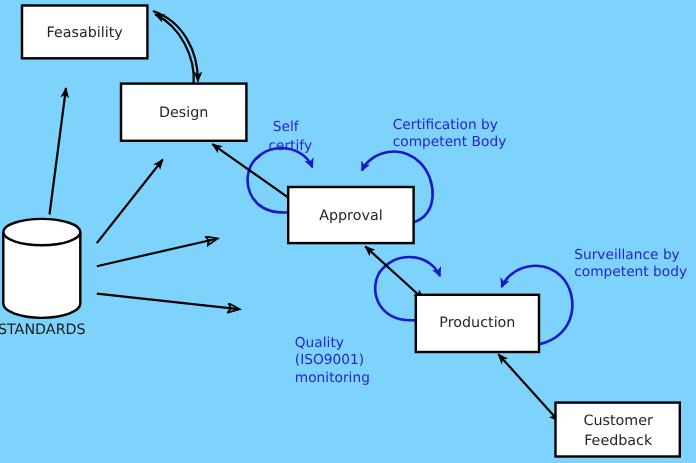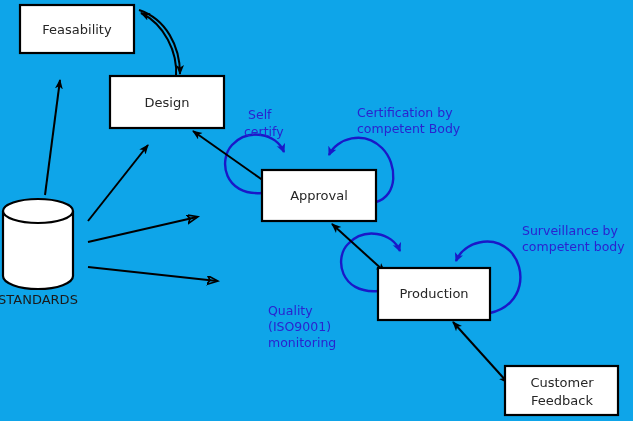--- a/index.html
+++ b/index.html
@@ -10,21 +10,21 @@
   body {
     width: 633px;
     height: 421px;
     font-family: "DejaVu Sans", sans-serif;
     overflow: hidden;
   }
   #diagram-root {
     position: relative;
     width: 633px;
     height: 421px;
-    background: #0ea5e9;
+    background: #7dd3fc;
   }
   svg.canvas {
     position: absolute;
     left: 0;
     top: 0;
     width: 633px;
     height: 421px;
   }
   .node-box {
     fill: #ffffff;

